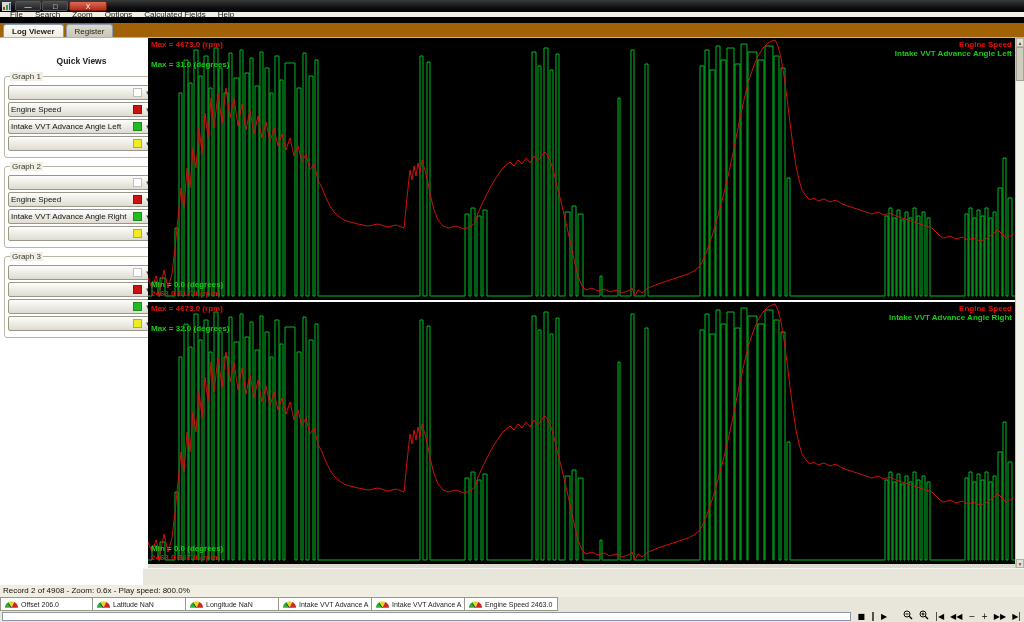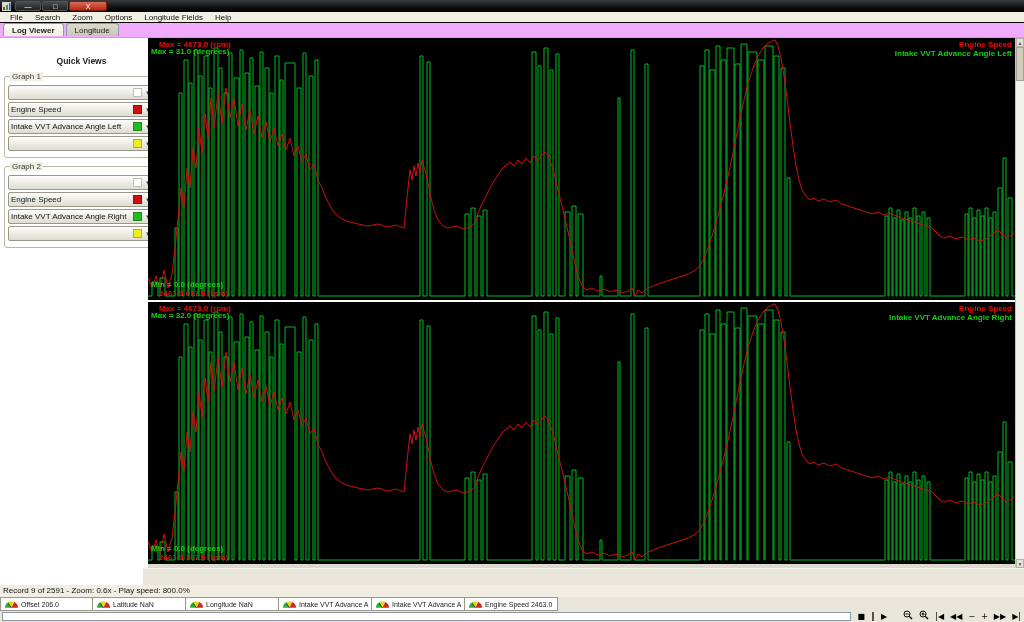--- a/index.html
+++ b/index.html
@@ -16,29 +16,29 @@
   }
   .title-icon{width:9px;height:9px;margin:0 4px 0 2px;flex:0 0 auto;}
   .title-text{flex:1;font-weight:bold;letter-spacing:.2px;white-space:nowrap;overflow:hidden;}
   .winbtn{width:26px;height:10px;margin-right:1px;font-size:7px;line-height:9px;text-align:center;
     color:#fff;border:1px solid #555;border-radius:2px;box-sizing:border-box;
     background:linear-gradient(#4a4a4a,#222);}
   .winbtn.close{background:linear-gradient(#e26a55,#b02a1a);border-color:#7d1d10;width:38px;}
   
   .menubar{
     position:absolute;left:0;top:12px;width:1024px;height:11px;
-    background:#f2f0e4;border-bottom:1px solid #000000;
+    background:#f2f0e4;border-bottom:6px solid #000000;
     font-size:8px;color:#111;display:flex;align-items:center;padding-left:4px;box-sizing:border-box;
   }
   .menu-item{padding:0 6px;cursor:default;}
   
   .tabstrip{
     position:absolute;left:0;top:23px;width:1024px;height:15px;
-    background:#f0abfc;border-bottom:1px solid #9fb6d4;
-    display:flex;align-items:flex-start;padding-left:3px;box-sizing:border-box;font-size:8px;
+    background:#a16207;border-bottom:1px solid #9fb6d4;
+    display:flex;align-items:center;padding-left:3px;box-sizing:border-box;font-size:8px;
   }
   .tab{
     padding:2px 8px 1px 8px;margin-right:2px;border:1px solid #8a9ab0;border-bottom:none;
     border-radius:3px 3px 0 0;background:linear-gradient(#dcdacb,#c8c6b6);color:#222;
   }
   .tab.active{background:linear-gradient(#fdfcf6,#efede0);font-weight:bold;}
   
   .sidebar{
     position:absolute;left:0;top:38px;width:164px;height:547px;
     background:#ffffff;border-right:1px solid #b9b6a6;box-sizing:border-box;
@@ -63,24 +63,24 @@
   .graph-panel{
     position:absolute;left:148px;top:38px;width:867px;height:530px;background:#000;
   }
   .graph{
     position:absolute;left:0;width:867px;height:262px;background:#000;overflow:hidden;
   }
   .graph svg{position:absolute;left:0;top:0;}
   .graph-divider{position:absolute;left:0;top:262px;width:867px;height:2px;background:#fff;}
   .graph-bottom-edge{position:absolute;left:0;top:526px;width:867px;height:4px;background:#dddbce;}
   .glabel{position:absolute;font-size:8px;font-weight:bold;line-height:9px;white-space:nowrap;}
-  .glabel.red{color:#e01010;margin-left:8px;}
+  .glabel.red{color:#e01010;}
   .glabel.green{color:#15cd15;}
   .tl{left:3px;top:2px;}
-  .tl2{left:3px;top:9px;}
+  .tl2{left:3px;top:22px;}
   .tr{right:3px;top:2px;text-align:right;}
   .tr2{right:3px;top:11px;text-align:right;}
   .bl{left:3px;bottom:11px;text-align:center;}
   .bl2{left:3px;bottom:2px;}
   
   .vscroll{
     position:absolute;left:1015px;top:38px;width:9px;height:530px;background:#f2f1ea;
     border-left:1px solid #c8c5b6;box-sizing:border-box;font-size:5px;color:#555;
   }
   .vscroll .arrow{height:9px;line-height:9px;text-align:center;background:#e4e2d4;border:1px solid #b5b2a2;box-sizing:border-box;}
@@ -127,27 +127,27 @@
   <span class="winbtn">—</span>
   <span class="winbtn">□</span>
   <span class="winbtn close">X</span>
 </div>
 
 <div class="menubar" id="menubar">
     <span class="menu-item">File</span>
     <span class="menu-item">Search</span>
     <span class="menu-item">Zoom</span>
     <span class="menu-item">Options</span>
-    <span class="menu-item">Longitude Fields</span>
+    <span class="menu-item">Calculated Fields</span>
     <span class="menu-item">Help</span>
   </div>
 
 <div class="tabstrip" id="tabstrip">
     <span class="tab active">Log Viewer</span>
-    <span class="tab">Longitude</span>
+    <span class="tab">Register</span>
   </div>
 
 <div class="sidebar">
   <div class="sidebar-title">Quick Views</div>
   <div id="qv-groups">
       <div class="qv-group">
         <span class="qv-group-label">Graph 1</span>
         <div class="combo">
           <span class="combo-text"></span>
           <span class="combo-chip" style="background: rgb(255, 255, 255);"></span>
@@ -176,20 +176,43 @@
           <span class="combo-chip" style="background: rgb(255, 255, 255);"></span>
           <span class="combo-arrow">▼</span>
         </div>
         <div class="combo">
           <span class="combo-text">Engine Speed</span>
           <span class="combo-chip" style="background: rgb(204, 17, 17);"></span>
           <span class="combo-arrow">▼</span>
         </div>
         <div class="combo">
           <span class="combo-text">Intake VVT Advance Angle Right</span>
+          <span class="combo-chip" style="background: rgb(34, 187, 34);"></span>
+          <span class="combo-arrow">▼</span>
+        </div>
+        <div class="combo">
+          <span class="combo-text"></span>
+          <span class="combo-chip" style="background: rgb(237, 237, 34);"></span>
+          <span class="combo-arrow">▼</span>
+        </div>
+      </div>
+      <div class="qv-group">
+        <span class="qv-group-label">Graph 3</span>
+        <div class="combo">
+          <span class="combo-text"></span>
+          <span class="combo-chip" style="background: rgb(255, 255, 255);"></span>
+          <span class="combo-arrow">▼</span>
+        </div>
+        <div class="combo">
+          <span class="combo-text"></span>
+          <span class="combo-chip" style="background: rgb(204, 17, 17);"></span>
+          <span class="combo-arrow">▼</span>
+        </div>
+        <div class="combo">
+          <span class="combo-text"></span>
           <span class="combo-chip" style="background: rgb(34, 187, 34);"></span>
           <span class="combo-arrow">▼</span>
         </div>
         <div class="combo">
           <span class="combo-text"></span>
           <span class="combo-chip" style="background: rgb(237, 237, 34);"></span>
           <span class="combo-arrow">▼</span>
         </div>
       </div>
     </div>
@@ -226,21 +249,21 @@
 
 <div class="vscroll">
   <div class="arrow">▲</div>
   <div class="thumb"></div>
   <div class="arrow down">▼</div>
 </div>
 
 <div class="under-strip"></div>
 
 <div class="statusbar">
-  <span>Record 9 of 2591 - Zoom: 0.6x - Play speed: 800.0%</span>
+  <span>Record 2 of 4908 - Zoom: 0.6x - Play speed: 800.0%</span>
 </div>
 
 <div class="gaugerow" id="gaugerow">
     <div class="gauge-cell">
       <svg width="15" height="11" viewBox="0 0 16 11">
         <path d="M1,9 A7,7 0 0 1 5.1,2.7 L8,9 Z" fill="#2faf2f"></path>
         <path d="M5.1,2.7 A7,7 0 0 1 10.9,2.7 L8,9 Z" fill="#e8d520"></path>
         <path d="M10.9,2.7 A7,7 0 0 1 15,9 L8,9 Z" fill="#cc2a1e"></path>
         <line x1="8" y1="9" x2="4.5" y2="4.5" stroke="#333" stroke-width="1"></line>
       </svg>

